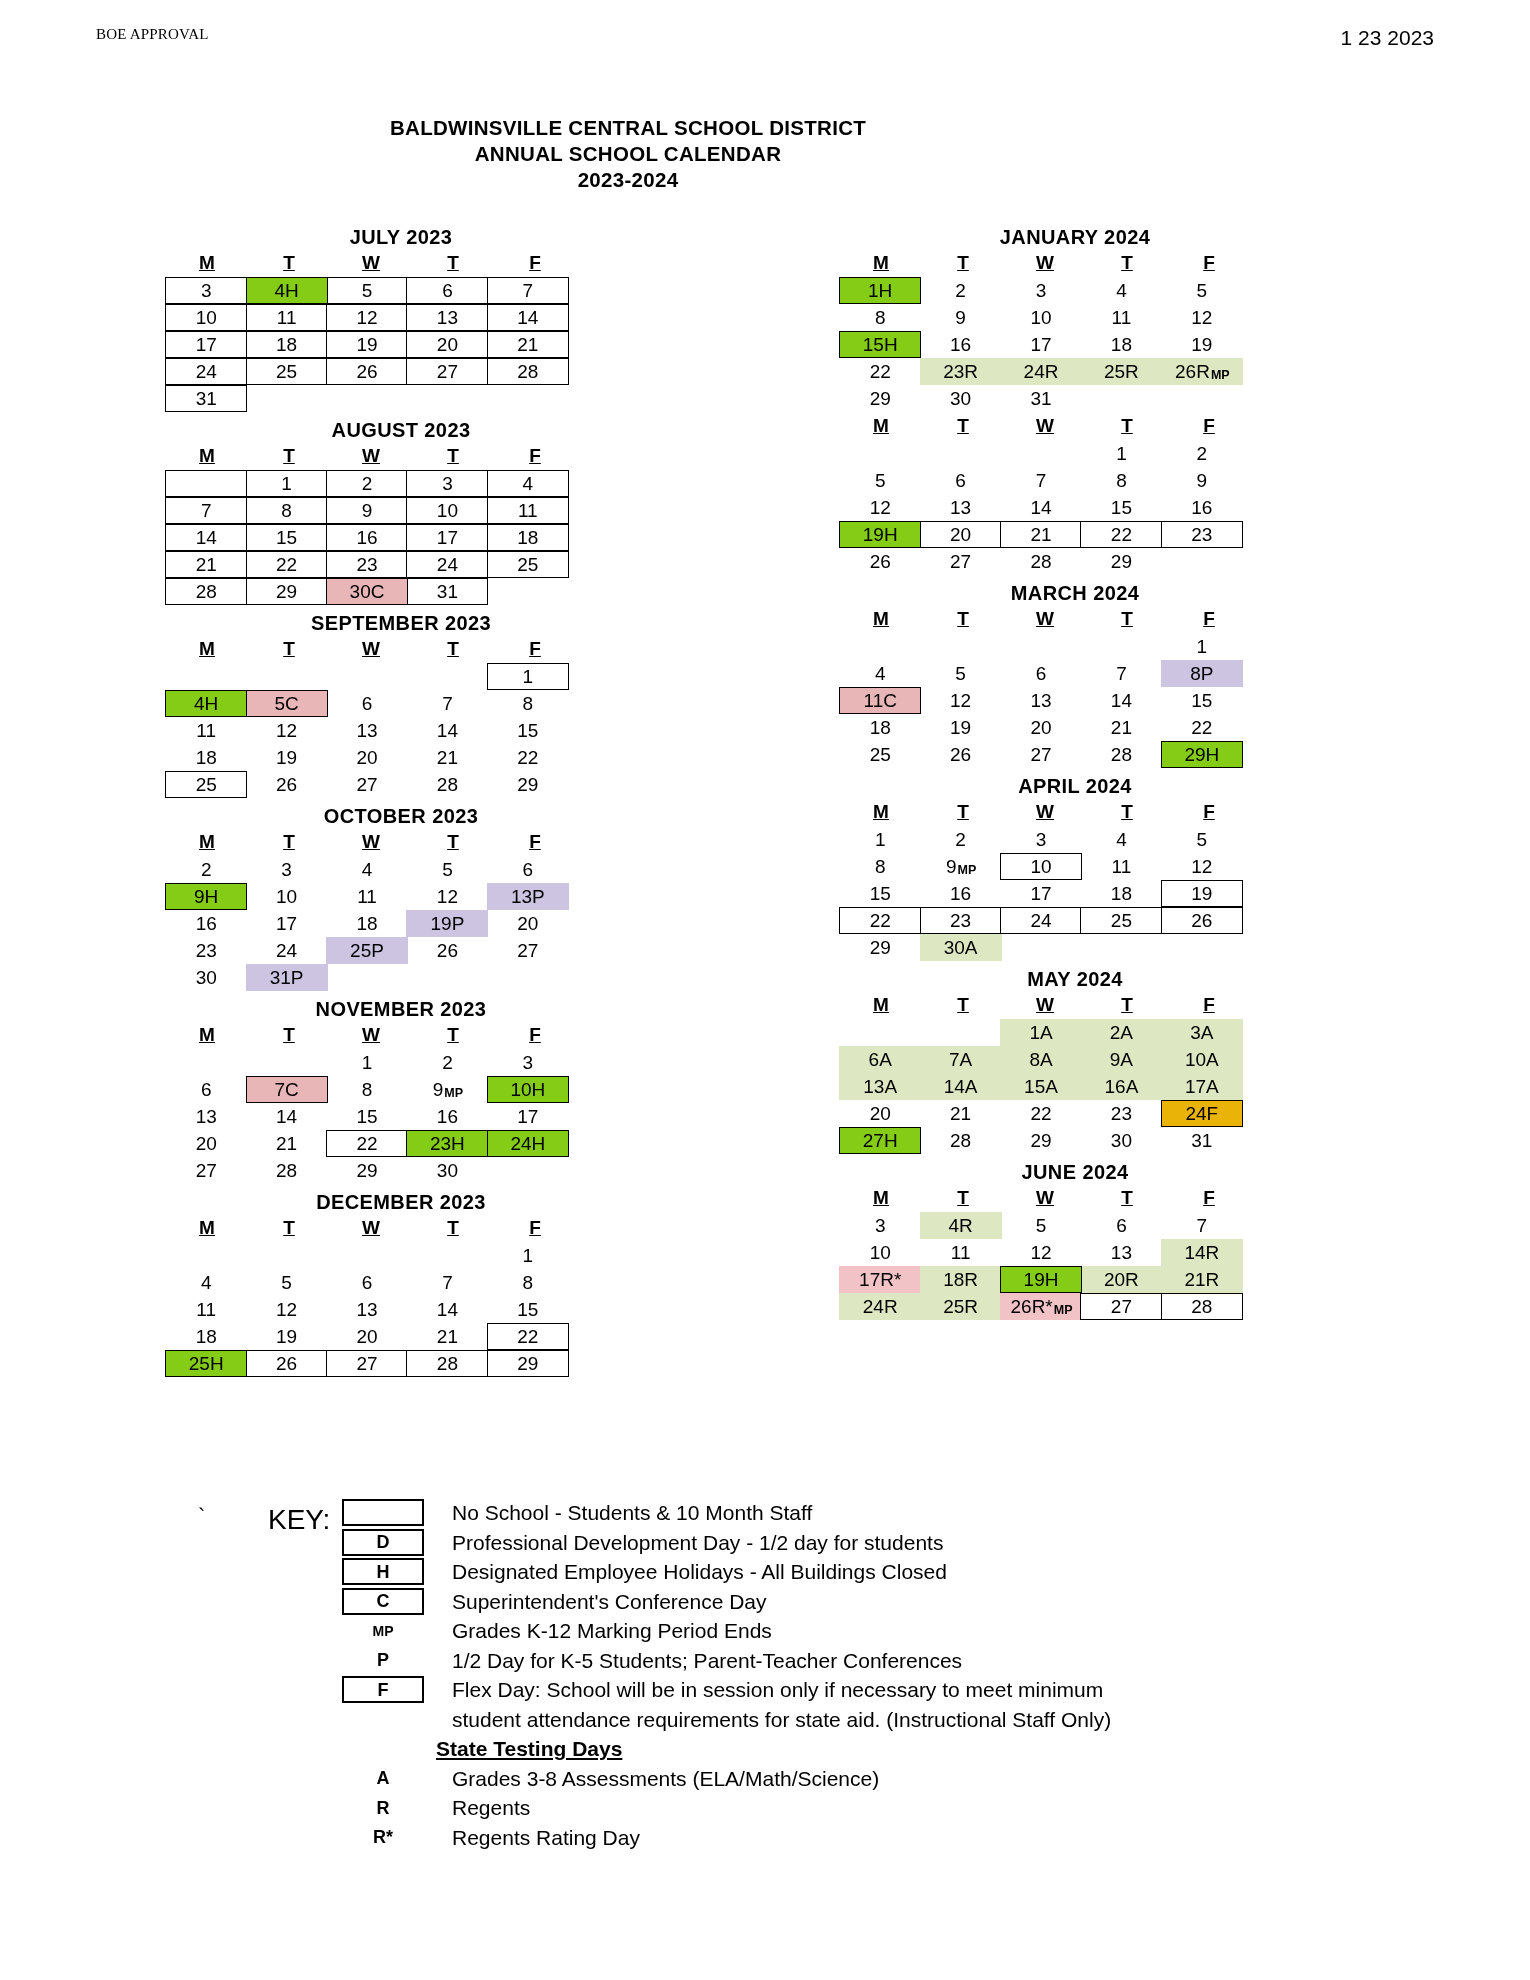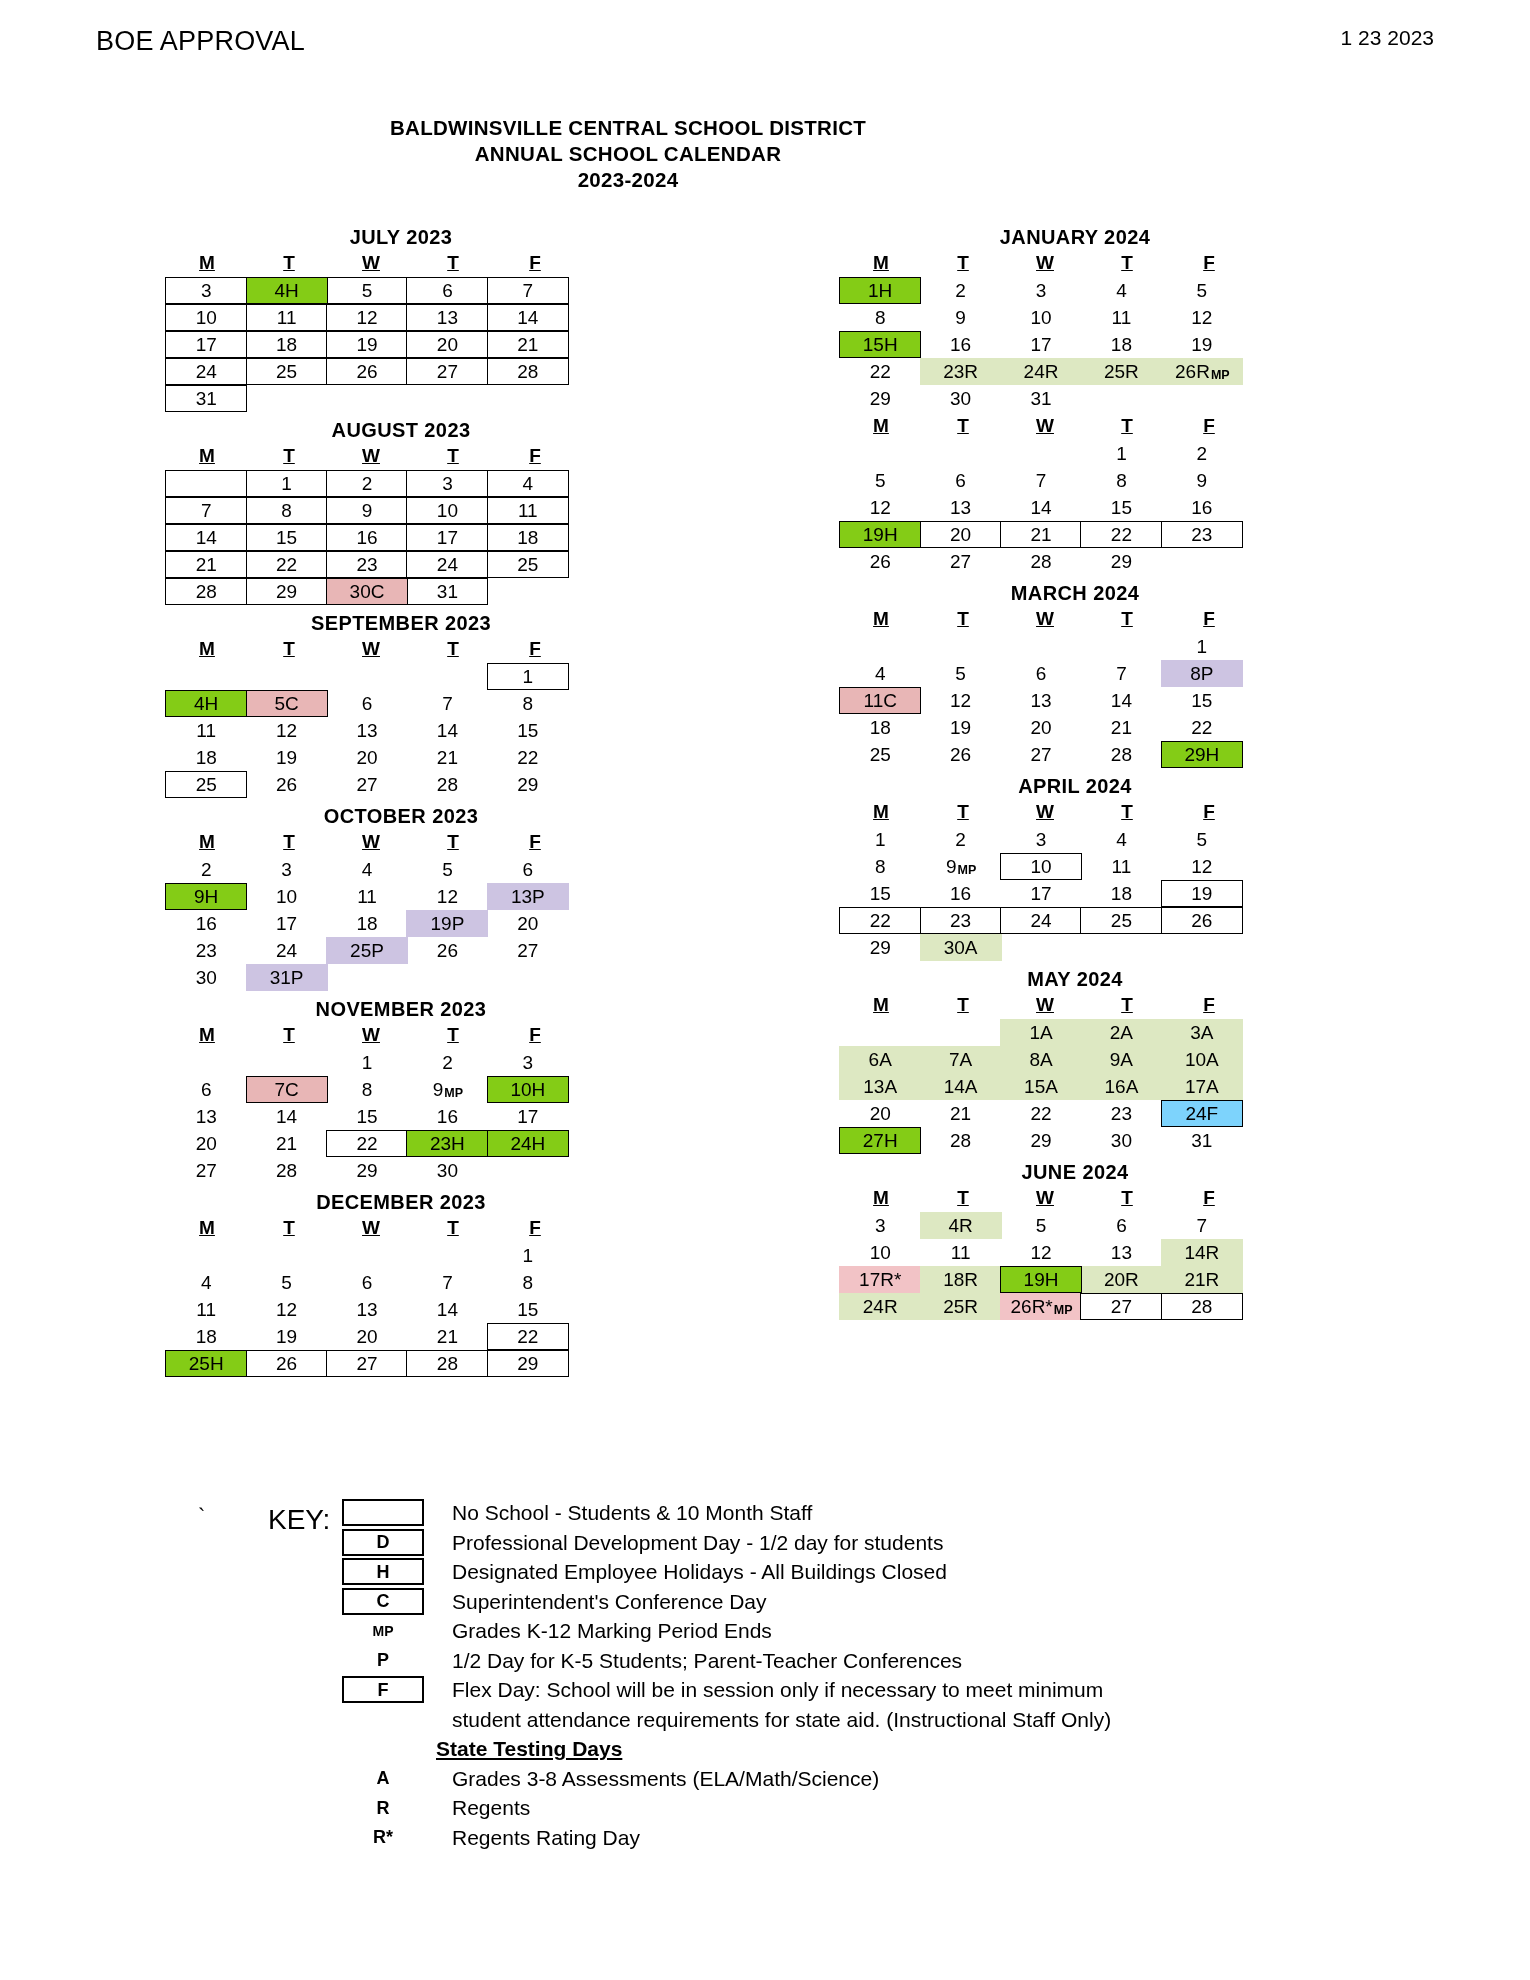--- a/index.html
+++ b/index.html
@@ -7,21 +7,21 @@
   body {
     width:1530px; height:1980px;
     background:#ffffff;
     font-family:"Liberation Sans", sans-serif;
     color:#000;
     position:relative;
     overflow:hidden;
   }
   
   .topbar { position:absolute; top:26px; left:0; width:1530px; height:30px; }
-  .topbar .boe { position:absolute; left:96px; top:0; font-size:27px; letter-spacing:.2px; }
+  .topbar .boe { position:absolute; left:96px; top:0; font-size:15px; letter-spacing:.2px;font-family:Liberation Serif, serif; }
   .topbar .date { position:absolute; right:96px; top:0; font-size:21px; }
 
   
   .title-block { position:absolute; top:115px; left:0; width:1256px; text-align:center; }
   .title-block div { font-size:20.5px; font-weight:bold; line-height:26px; letter-spacing:.3px; }
 
   
   .cal-wrap { position:absolute; top:222px; left:0; width:1530px; }
   .col { position:absolute; top:0; width:470px; }
   .col-left  { left:166px; }
@@ -45,21 +45,21 @@
     font-size:19px; line-height:19px;
     position:relative;
     border:1.6px solid transparent;
     margin:-0.8px;
   }
   
   .cell.box { border:1.6px solid #000; background:#fff; z-index:3; }
   .cell.hol { background:#84cc16; border:1.6px solid #000; z-index:4;justify-content:center; }
   .cell.conf{ background:#e8b6b6; border:1.6px solid #000; z-index:4; }
   .cell.pt  { background:#cdc4e2; }
-  .cell.flex{ background:#7dd3fc; border:1.6px solid #000; z-index:4; }
+  .cell.flex{ background:#eab308; border:1.6px solid #000; z-index:4; }
   .cell.assess { background:#dde8c2; }
   .cell.regents { background:#dde8c2; }
   .cell.rating { background:#f2c3c6; }
   .cell .mp {
     font-size:12.5px; font-weight:bold; letter-spacing:0;
     position:relative; top:4px; left:1px;
   }
 
   
   .key { position:absolute; left:0; top:1498px; width:1530px; }

